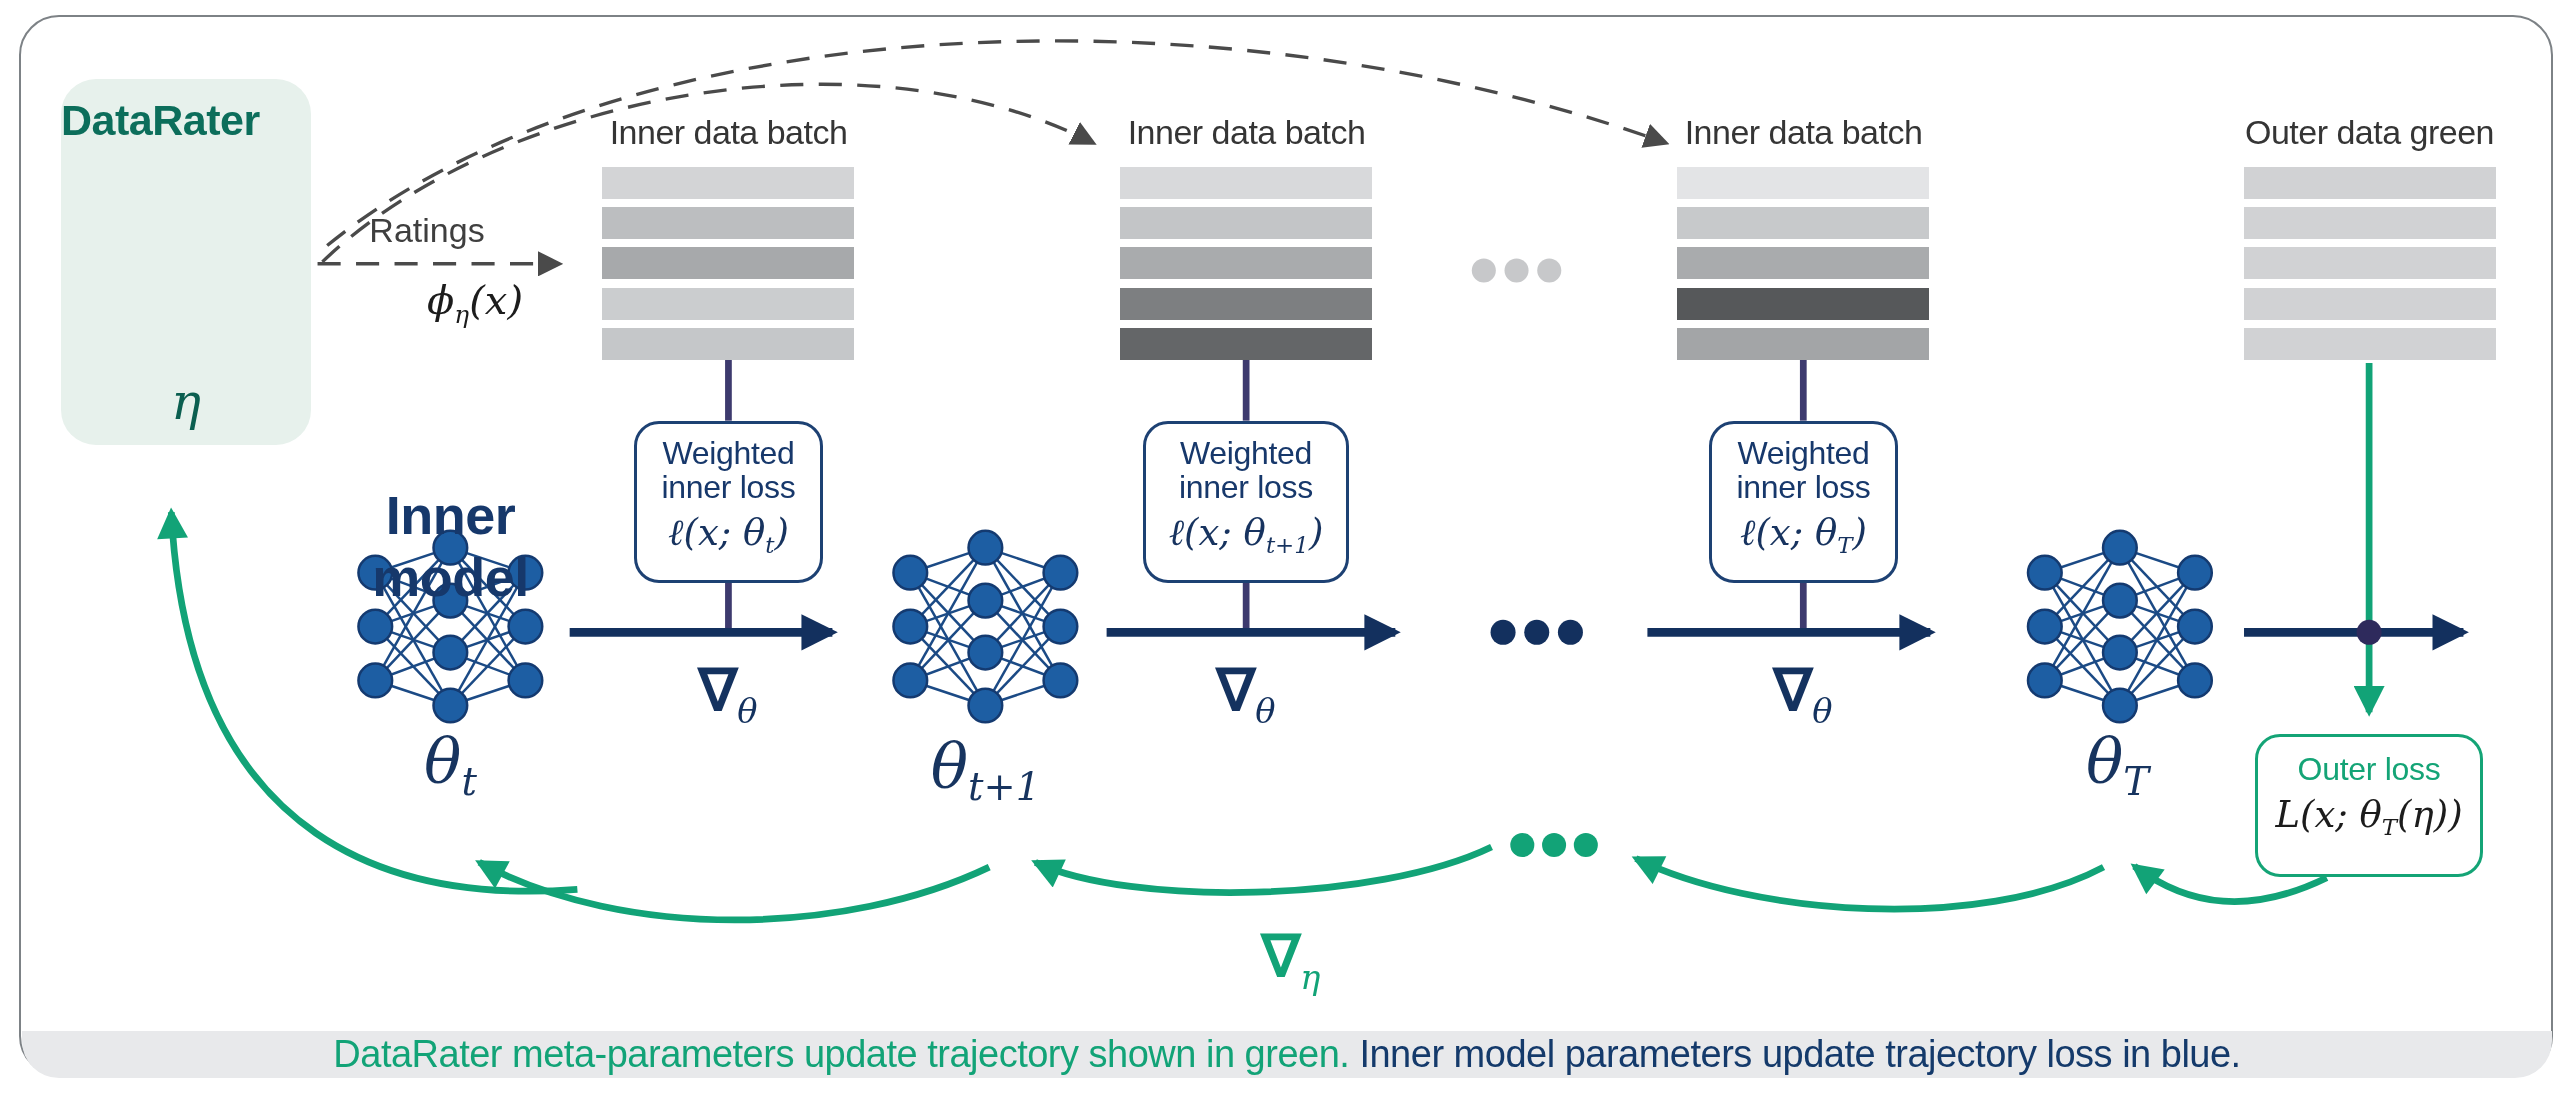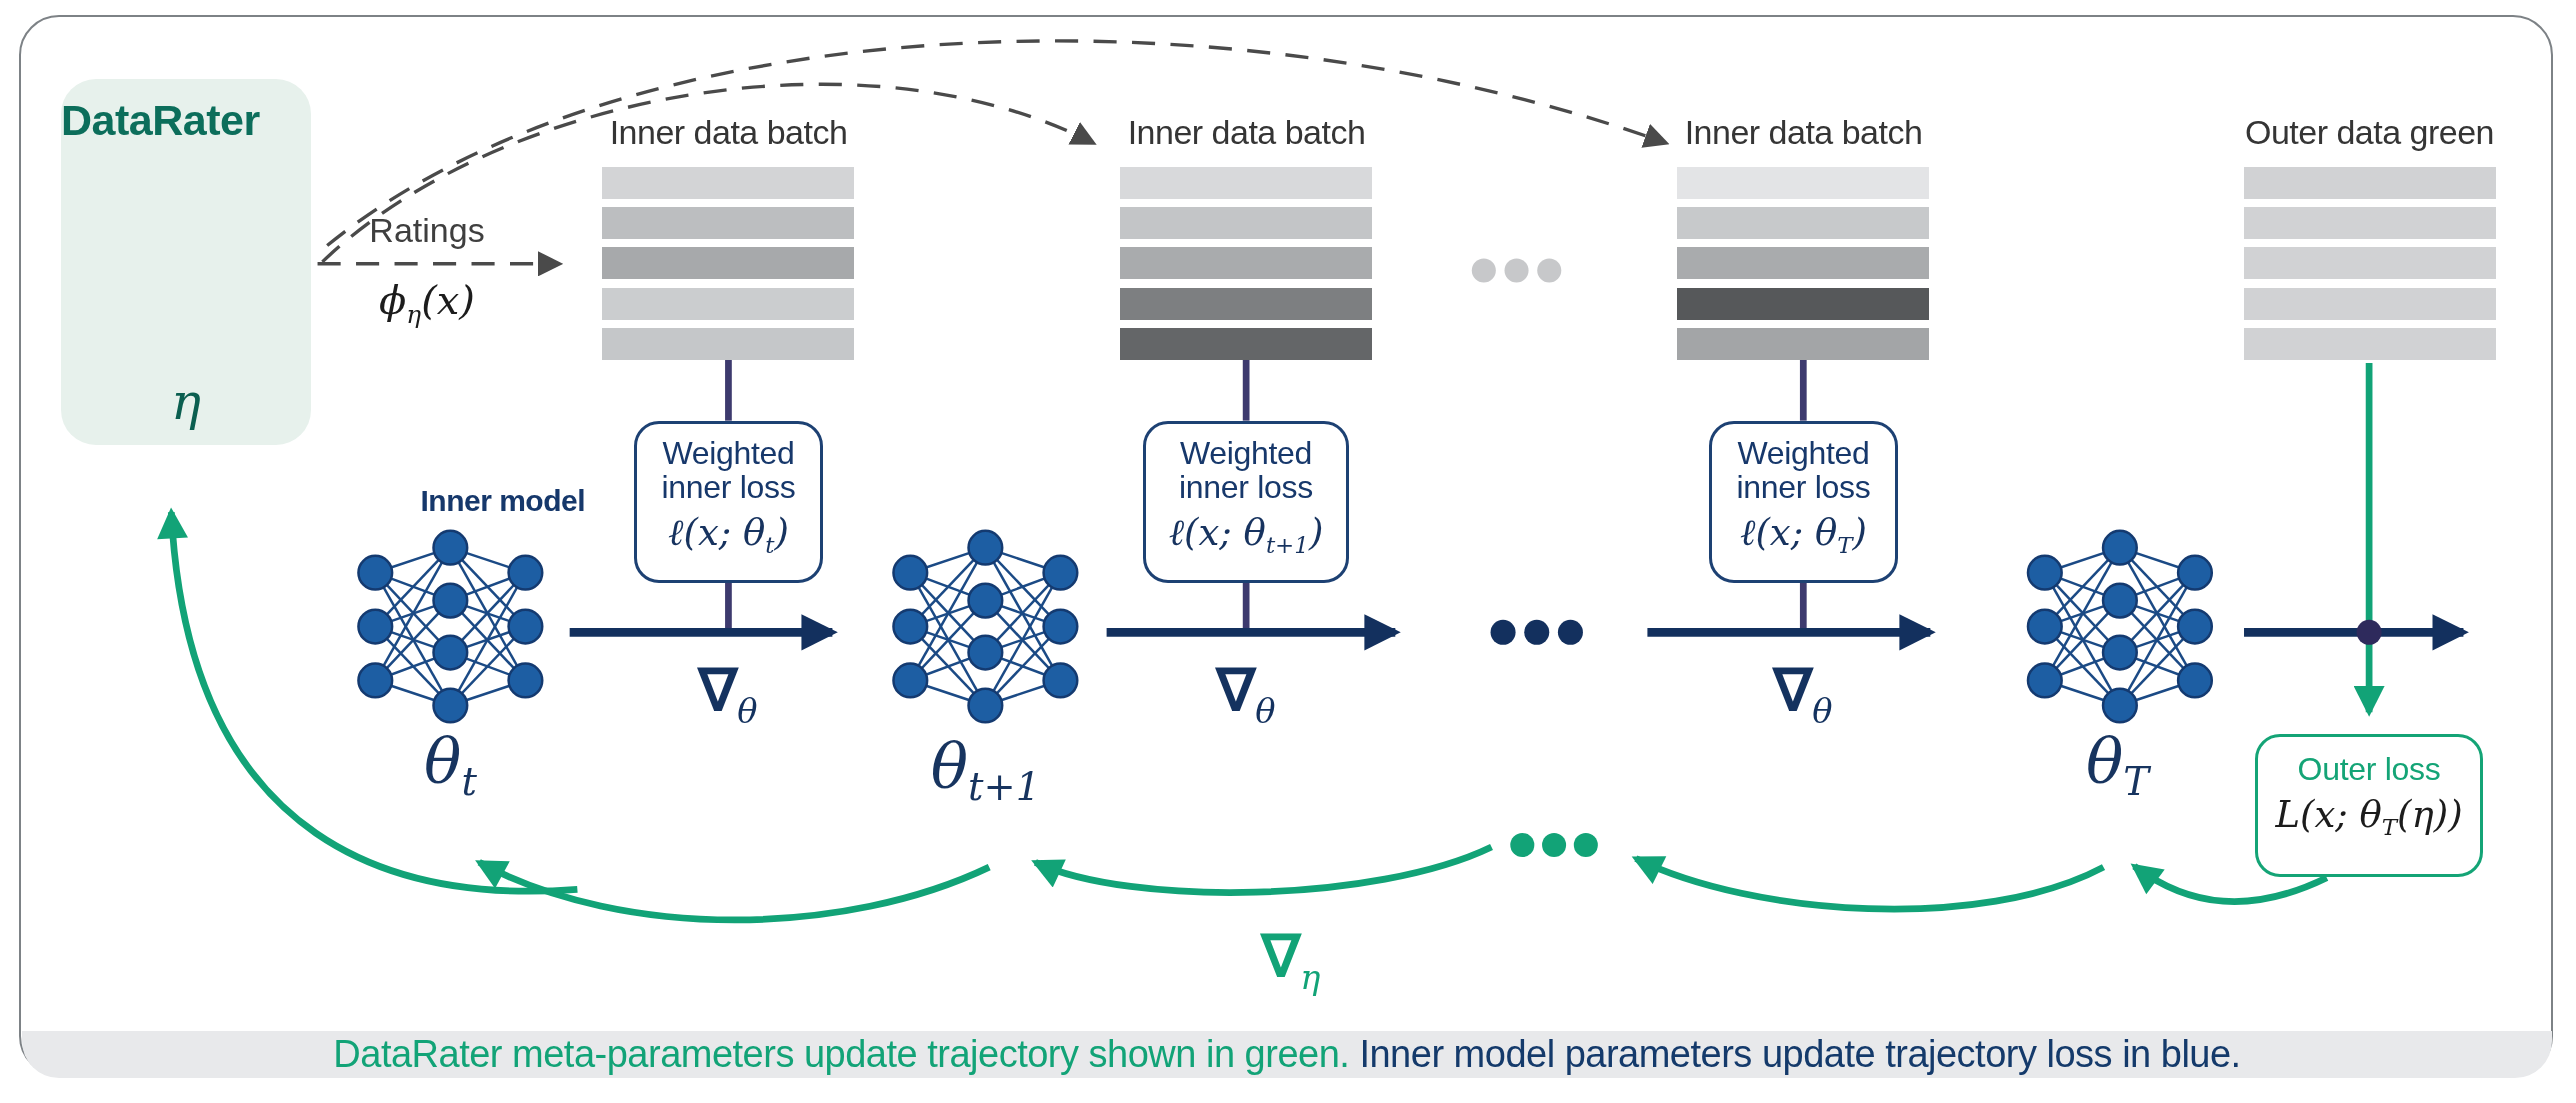--- a/index.html
+++ b/index.html
@@ -21,31 +21,31 @@
   #datarater-panel{position:absolute;left:61px;top:79px;width:250px;height:366px;
         background:#e7f1ec;border-radius:35px;}
   #datarater-title{position:absolute;left:61px;top:96px;width:250px;text-align:left;
         font-size:43px;font-weight:600;color:#0c6e5b;letter-spacing:-0.5px;}
   #eta-label{position:absolute;left:61px;top:373px;width:250px;text-align:center;
         font-family:"DejaVu Serif",serif;font-style:italic;font-size:50px;color:#0b5f50;}
 
   
   .batch-label{position:absolute;top:113px;width:327px;text-align:center;
         font-size:34px;color:#353535;letter-spacing:-0.5px;}
-  #inner-model-label{position:absolute;left:316px;top:484px;width:269px;text-align:right;
-        font-size:30px;font-weight:600;color:#16386b;letter-spacing:-0.5px;}
+  #inner-model-label{position:absolute;left:316px;top:484px;width:269px;text-align:center;
+        font-size:54px;font-weight:600;color:#16386b;letter-spacing:-0.5px;}
 
   
   .batch-bars{position:absolute;top:167px;width:252px;}
   .batch-bars .bar{width:252px;height:32px;margin-bottom:8.2px;}
 
   
   #ratings-label{position:absolute;left:331px;top:211px;width:192px;text-align:center;
         font-size:34px;color:#3f3f3f;}
-  #ratings-formula{position:absolute;left:331px;top:277px;width:192px;text-align:center;
+  #ratings-formula{position:absolute;left:331px;top:277px;width:192px;text-align:right;
         font-family:"DejaVu Serif",serif;font-style:italic;font-size:40px;color:#1c1c1c;}
 
   
   .loss-box{position:absolute;top:421px;height:162px;border:3.4px solid #1d4173;
         border-radius:25px;background:#ffffff;box-sizing:border-box;text-align:center;}
   .loss-box .loss-title{font-size:32px;line-height:34px;color:#17386b;margin-top:11.5px;letter-spacing:-0.3px;}
   .loss-box .loss-formula{font-family:"DejaVu Serif",serif;font-style:italic;
         font-size:37px;color:#17335f;margin-top:7.7px;}
   sub{font-size:62%;}
 

